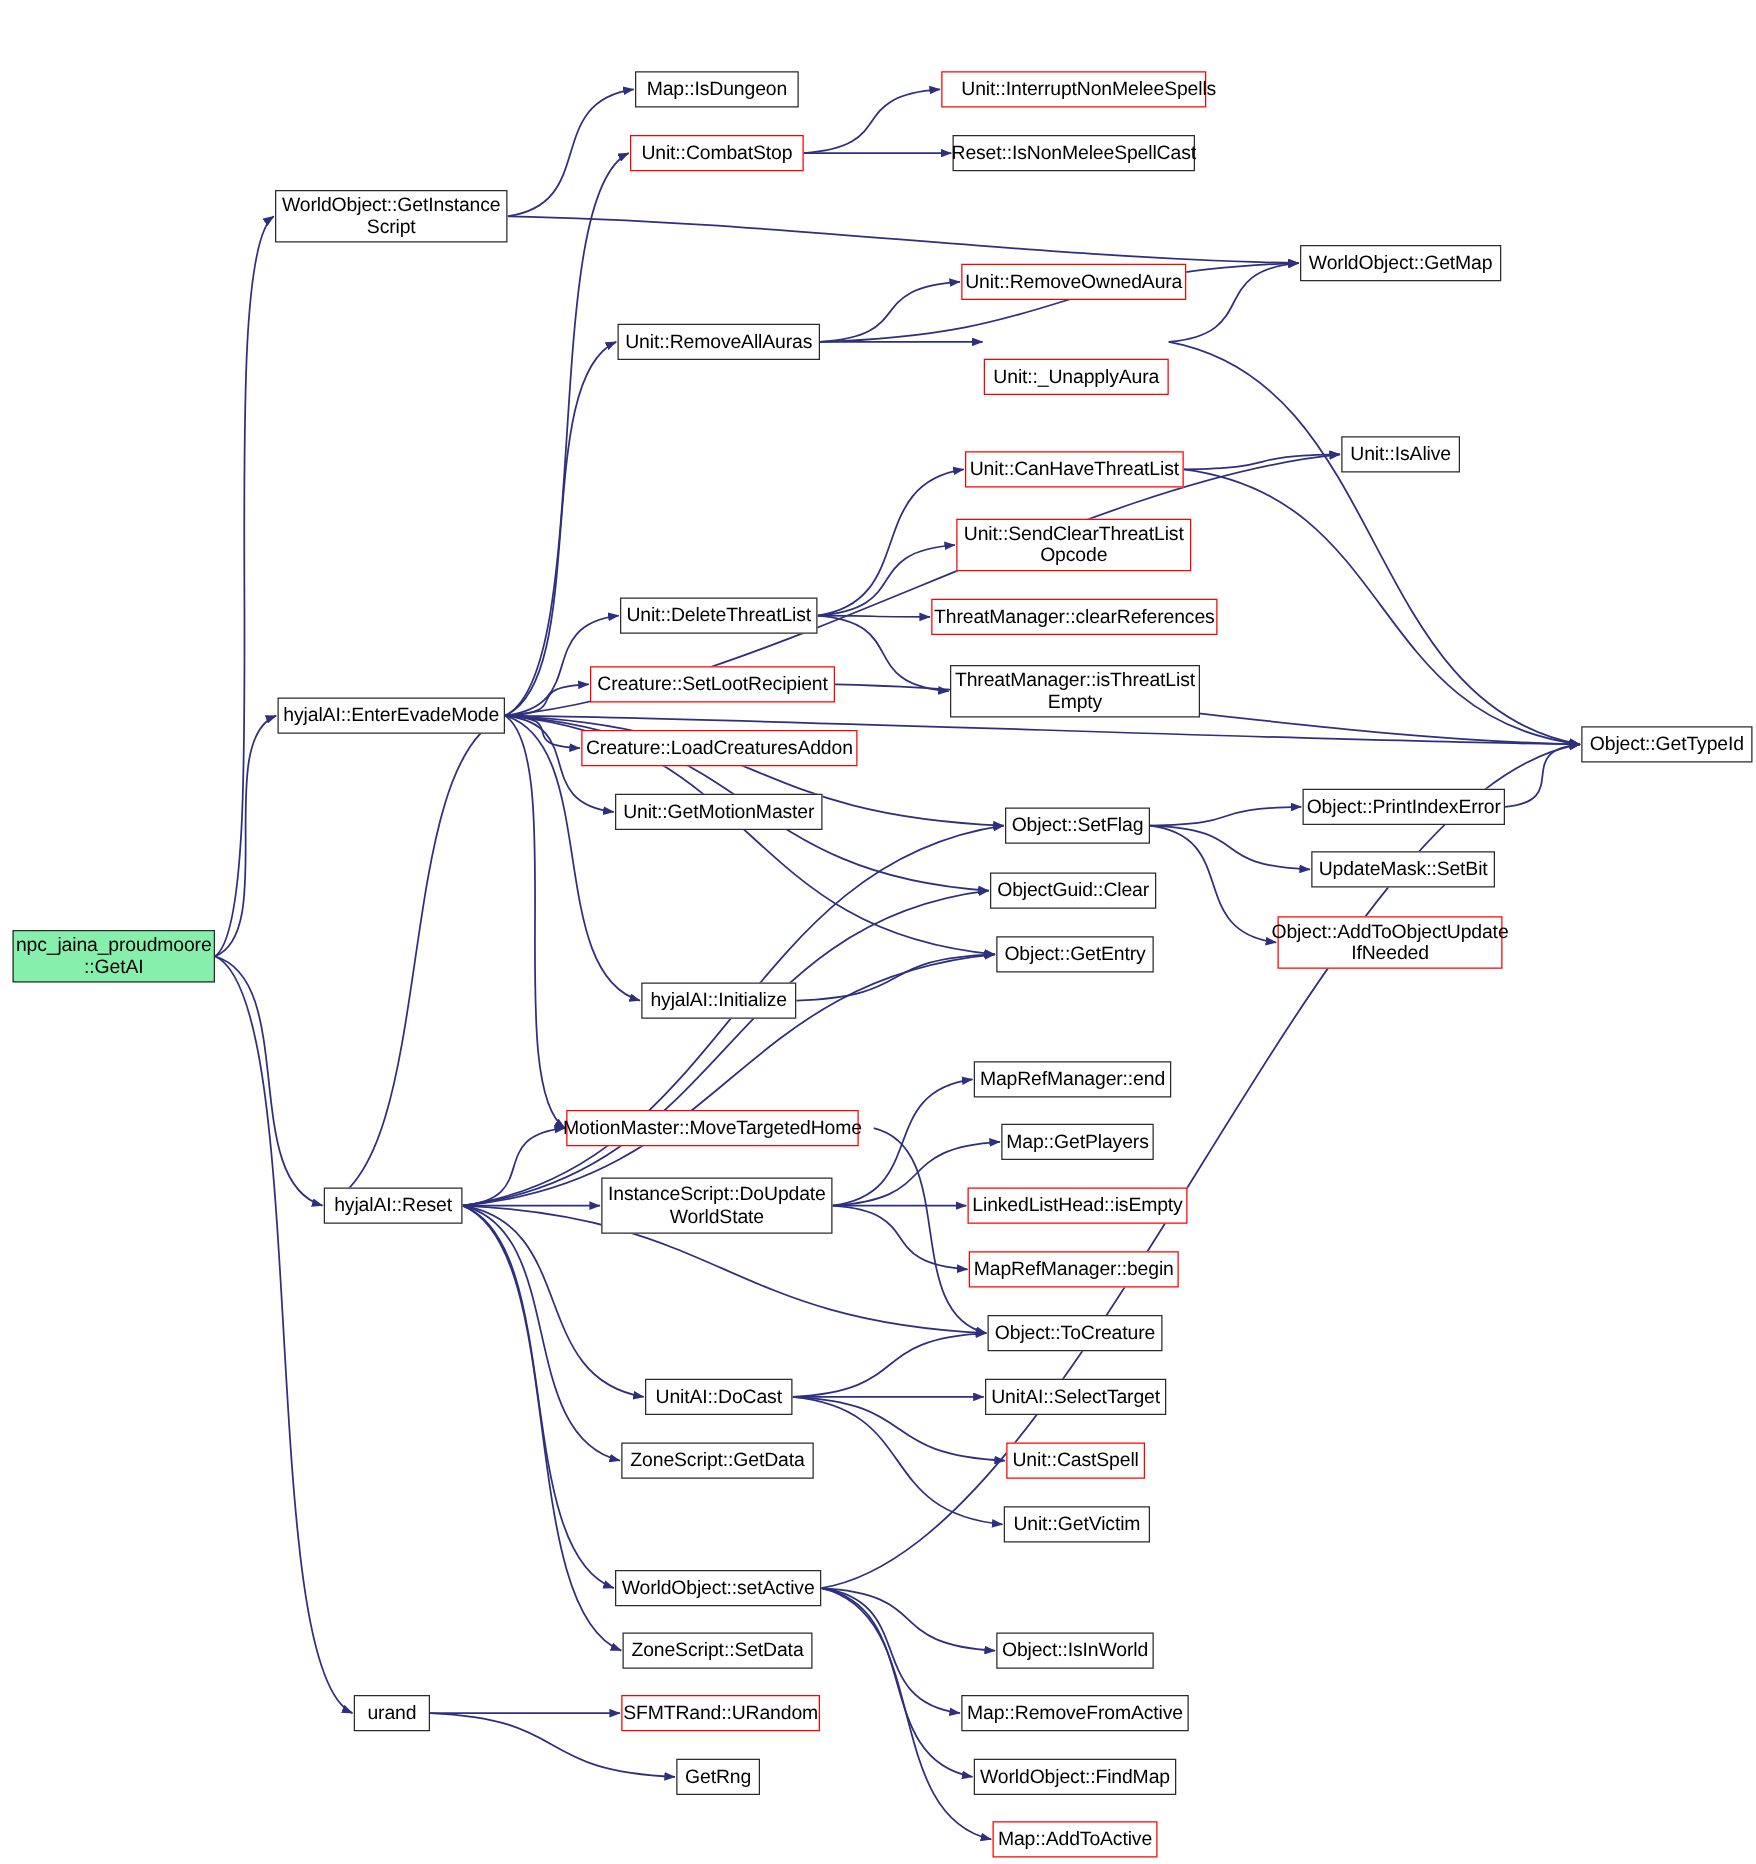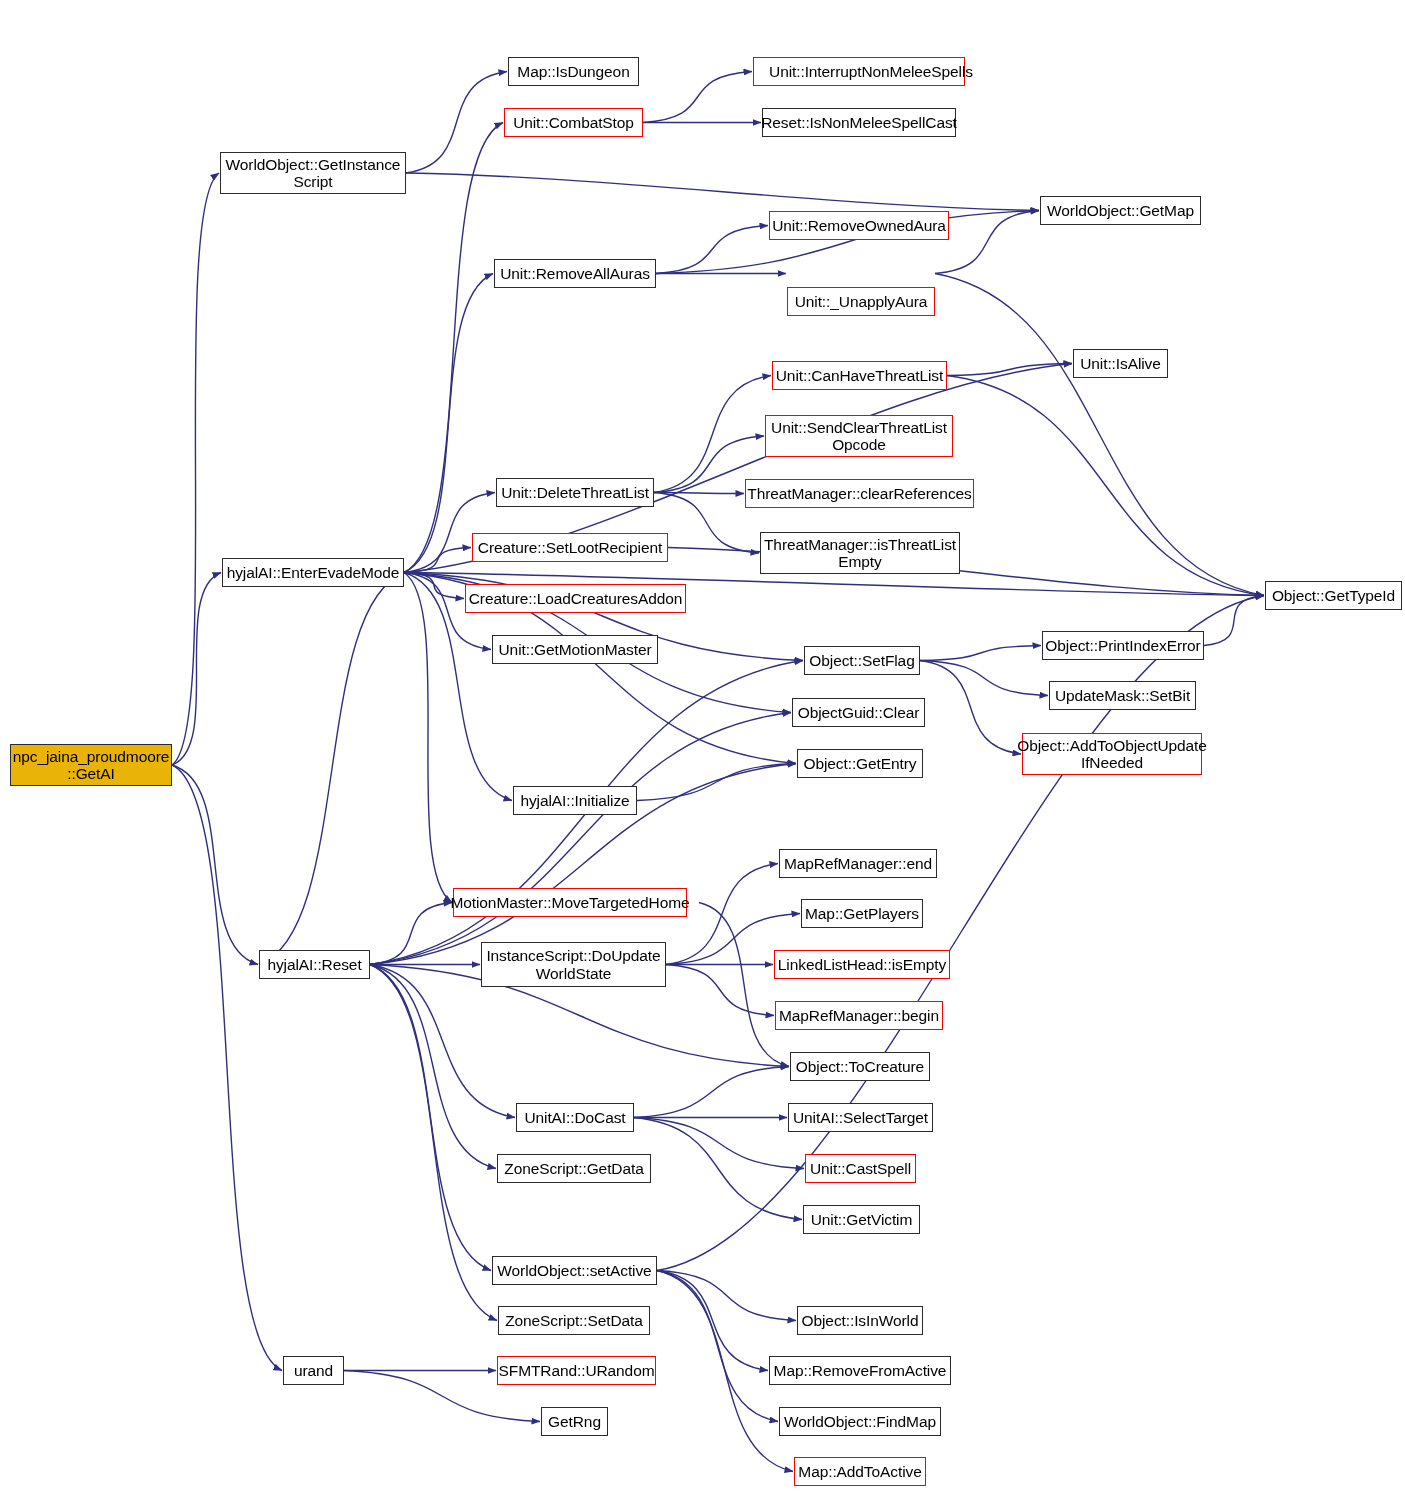--- a/index.html
+++ b/index.html
@@ -28,21 +28,21 @@
     border:1px solid #2b2b2b;
     color:#000000;
     font-size:15.5px;
     line-height:1.12;
     letter-spacing:-0.1px;
     white-space:pre-line;
     z-index:5;
   }
   .node.red{ border:1px solid #ff0000; }
   .node.root{
-    background:#eab308;
+    background:#86efac;
     border:1px solid #2b2b2b;
   }
 </style>
 </head>
 <body>
 
 <div id="canvas">
   <svg class="edges" viewBox="0 0 1405 1491">
     <defs>
       <marker id="arrow" markerWidth="9" markerHeight="7" refX="8.5" refY="3.5" orient="auto" markerUnits="userSpaceOnUse">

